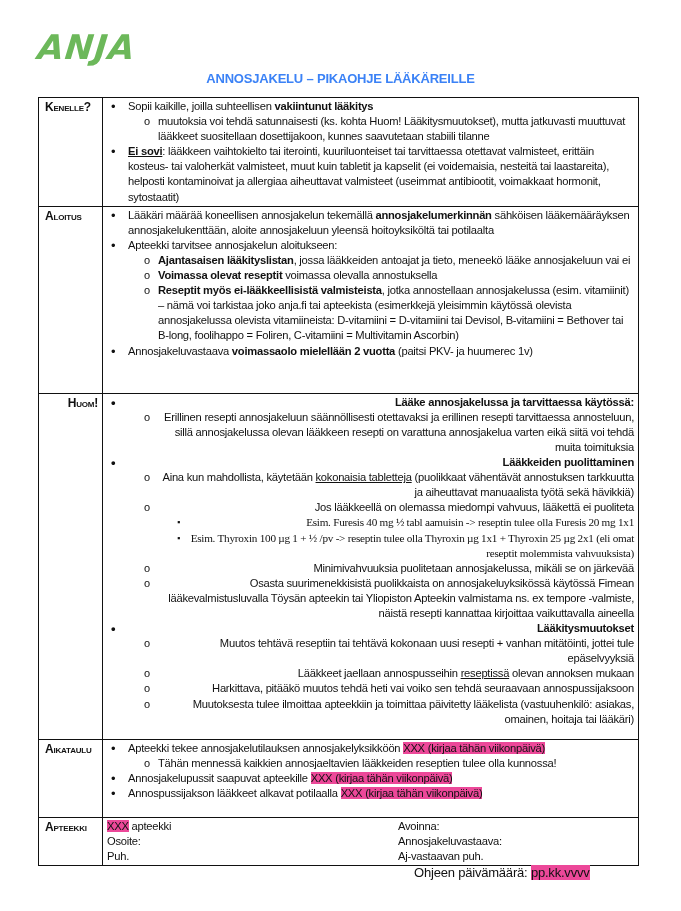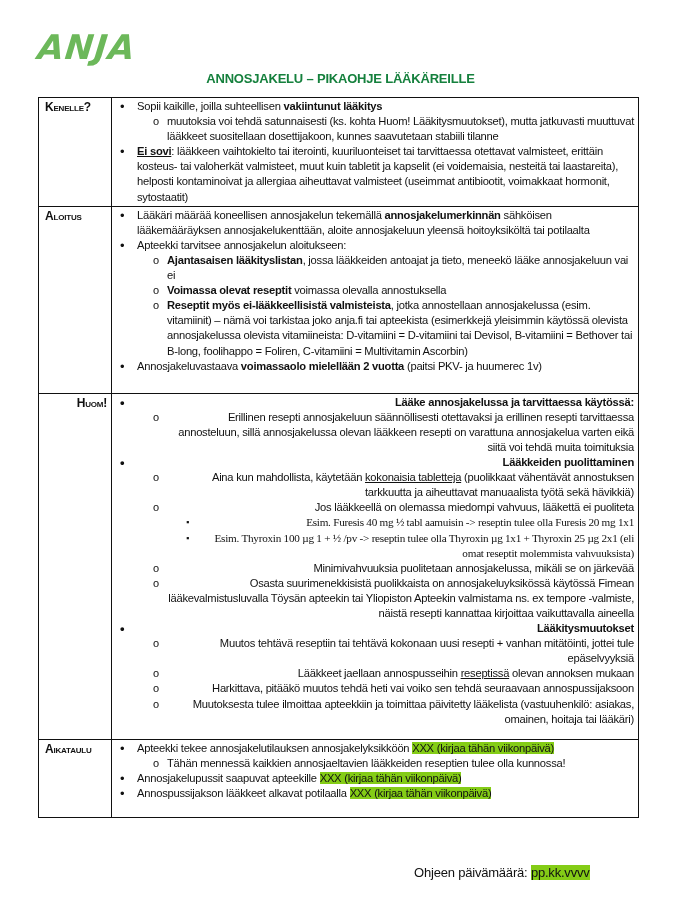--- a/index.html
+++ b/index.html
@@ -3,37 +3,37 @@
 <meta charset="utf-8">
 <style>
   html, body { margin:0; padding:0; background:#ffffff; }
   body { width:681px; height:911px; position:relative; overflow:hidden;
          font-family:"Liberation Sans", "DejaVu Sans", sans-serif; color:#111; }
   .logo { position:absolute; left:38px; top:30px; display:flex; align-items:flex-start; }
   .logo-mark { font-family:"DejaVu Sans", sans-serif; font-weight:bold; font-style:italic;
                font-size:34px; color:#6cb85a; letter-spacing:1px; line-height:34px; transform:skewX(-6deg); }
   .logo-text { margin-left:14px; margin-top:1px; font-size:14.5px; color:#555; line-height:15px; font-family:"DejaVu Sans", sans-serif; letter-spacing:-0.3px; }
   .doc-title { position:absolute; left:0; width:681px; top:71px; text-align:center;
-               font-size:13px; font-weight:bold; color:#15803d; letter-spacing:-0.2px; }
+               font-size:13px; font-weight:bold; color:#3b82f6; letter-spacing:-0.2px; }
   table.main { position:absolute; left:38px; top:97px; width:601px; border-collapse:collapse; }
   table.main td { border:1.3px solid #111; vertical-align:top; padding:0; }
   td.head { width:62px; padding:2px 4px 0 6px !important; font-size:12px; font-weight:bold;
             font-variant:small-caps; letter-spacing:-0.2px; }
   td.body { font-size:11.2px; line-height:15.1px; letter-spacing:-0.25px; padding:1px 4px 1px 0 !important; }
   ul { margin:0; padding:0; list-style:none; }
   li { position:relative; }
   li.l1 { padding-left:25px; }
   li.l1::before { content:"\2022"; position:absolute; left:8px; top:0; font-size:13px; }
   li.l2 { padding-left:55px; }
   li.l2::before { content:"o"; position:absolute; left:41px; top:0; font-size:11px; }
   li.l3 { padding-left:86px;font-family:Liberation Serif, serif; }
   li.l3::before { content:"\25AA"; position:absolute; left:74px; top:0; font-size:9px; }
   .b { font-weight:bold; }
   .u { text-decoration:underline; }
-  .hl { background:#84cc16; }
+  .hl { background:#ec4899; }
   .apt-grid { display:grid; grid-template-columns:291px 240px; padding-left:4px; font-size:11.2px; line-height:15.1px; }
   .footer-date { position:absolute; left:414px; top:865px; font-size:13px; letter-spacing:-0.2px; }
 </style>
 </head>
 <body>
 
 <div class="logo">
   <div class="logo-mark">ANJA</div>
 </div>
 
@@ -118,18 +118,31 @@
         <li class="l1">
           <span>Annosjakelupussit saapuvat apteekille </span><span class="hl">XXX (kirjaa tähän viikonpäivä)</span>
         </li>
         <li class="l1">
           <span>Annospussijakson lääkkeet alkavat potilaalla </span><span class="hl">XXX (kirjaa tähän viikonpäivä)</span>
         </li>
       </ul>
     </td>
   </tr>
 
+  <tr style="height:48px;">
+    <td class="head">Apteekki</td>
+    <td class="body" style="padding:1px 0 0 0 !important;">
+      <div class="apt-grid">
+        <div><span class="hl">XXX</span><span> apteekki</span></div>
+        <div>Avoinna:</div>
+        <div>Osoite:</div>
+        <div>Annosjakeluvastaava:</div>
+        <div>Puh.</div>
+        <div>Aj-vastaavan puh.</div>
+      </div>
+    </td>
+  </tr>
 </tbody>
   </table>
 
 <div class="footer-date">
   <span>Ohjeen päivämäärä: </span><span class="hl">pp.kk.vvvv</span>
 </div>
 
 </body></html>

